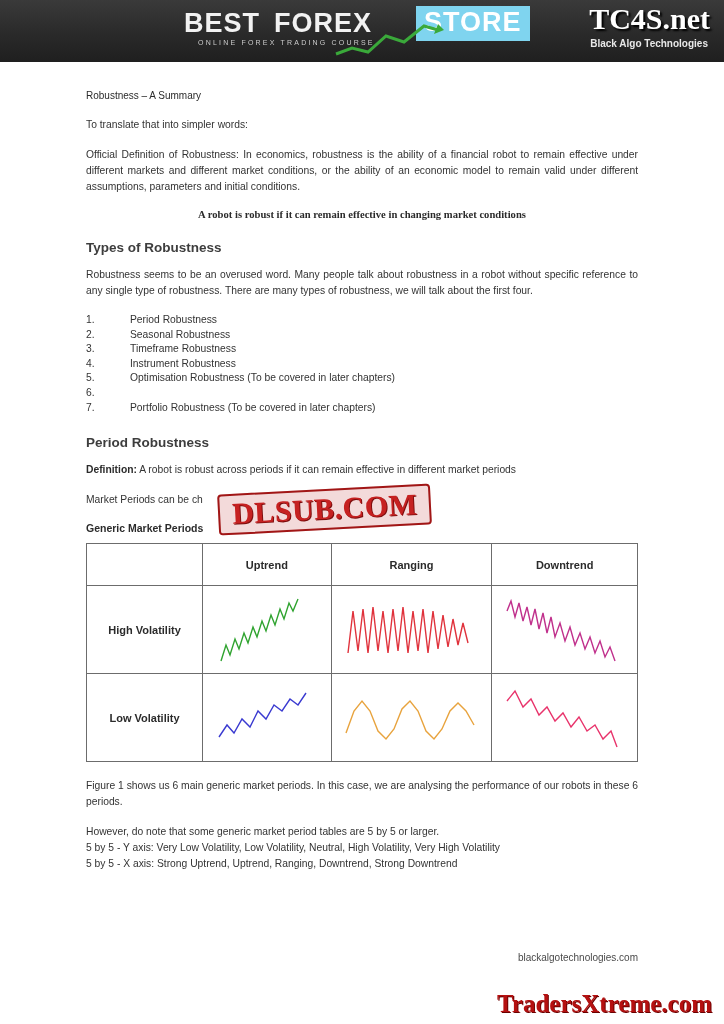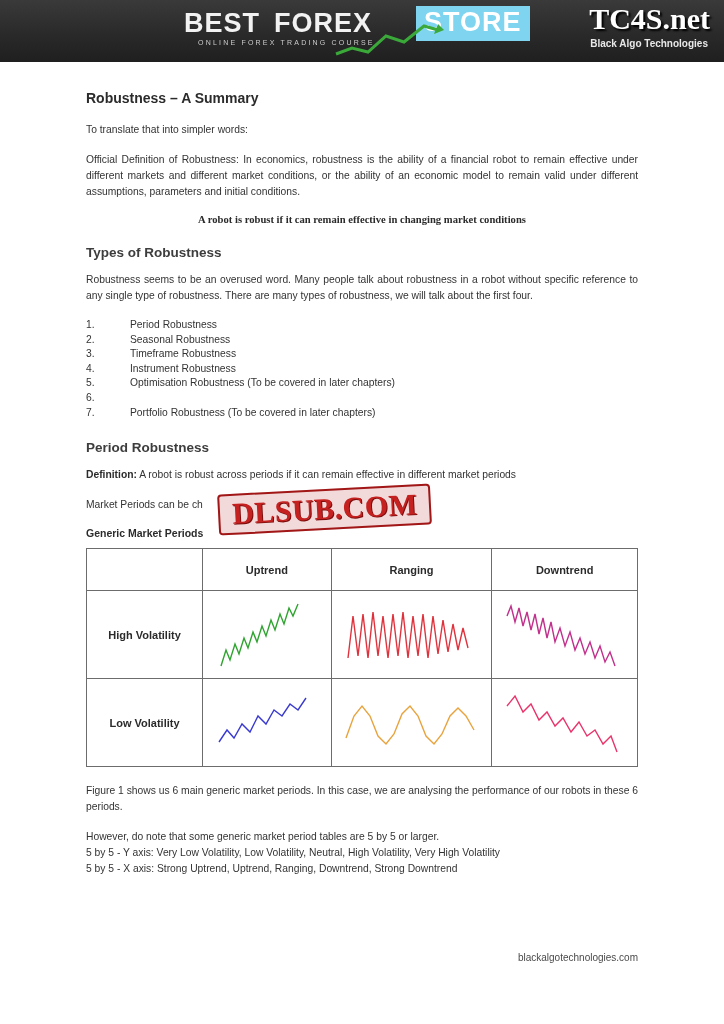--- a/index.html
+++ b/index.html
@@ -59,21 +59,21 @@
     position: absolute; right: 16px; top: 38px;
     font-size: 10px; font-weight: bold; color: #e8e8e8;
   }
 
   
   .page {
     padding: 22px 86px 0 86px;
     position: relative;
   }
   h1.title {
-    font-size: 14px; font-weight: bold; color: #2b2b2b;
+    font-size: 10px; font-weight: normal; color: #2b2b2b;
     margin: 6px 0 16px 0;
   }
   h2.section {
     font-size: 13.5px; font-weight: bold; color: #3d3d3d;
     margin: 20px 0 12px 0;
   }
   p.body {
     font-size: 10.3px; line-height: 16px; color: #333333;
     margin: 0 0 14px 0; text-align: justify;
   }
@@ -281,13 +281,14 @@
   <p class="def-line">5 by 5 - X axis: Strong Uptrend, Uptrend, Ranging, Downtrend, Strong Downtrend</p>
 
 </div>
 
 <div class="watermark">
   <span class="wm-text">DLSUB.COM</span>
 </div>
 
 <div class="footer">
   <div class="foot-site">blackalgotechnologies.com</div>
+  <div class="foot-tx">TradersXtreme.com</div>
 </div>
 
 </body></html>

